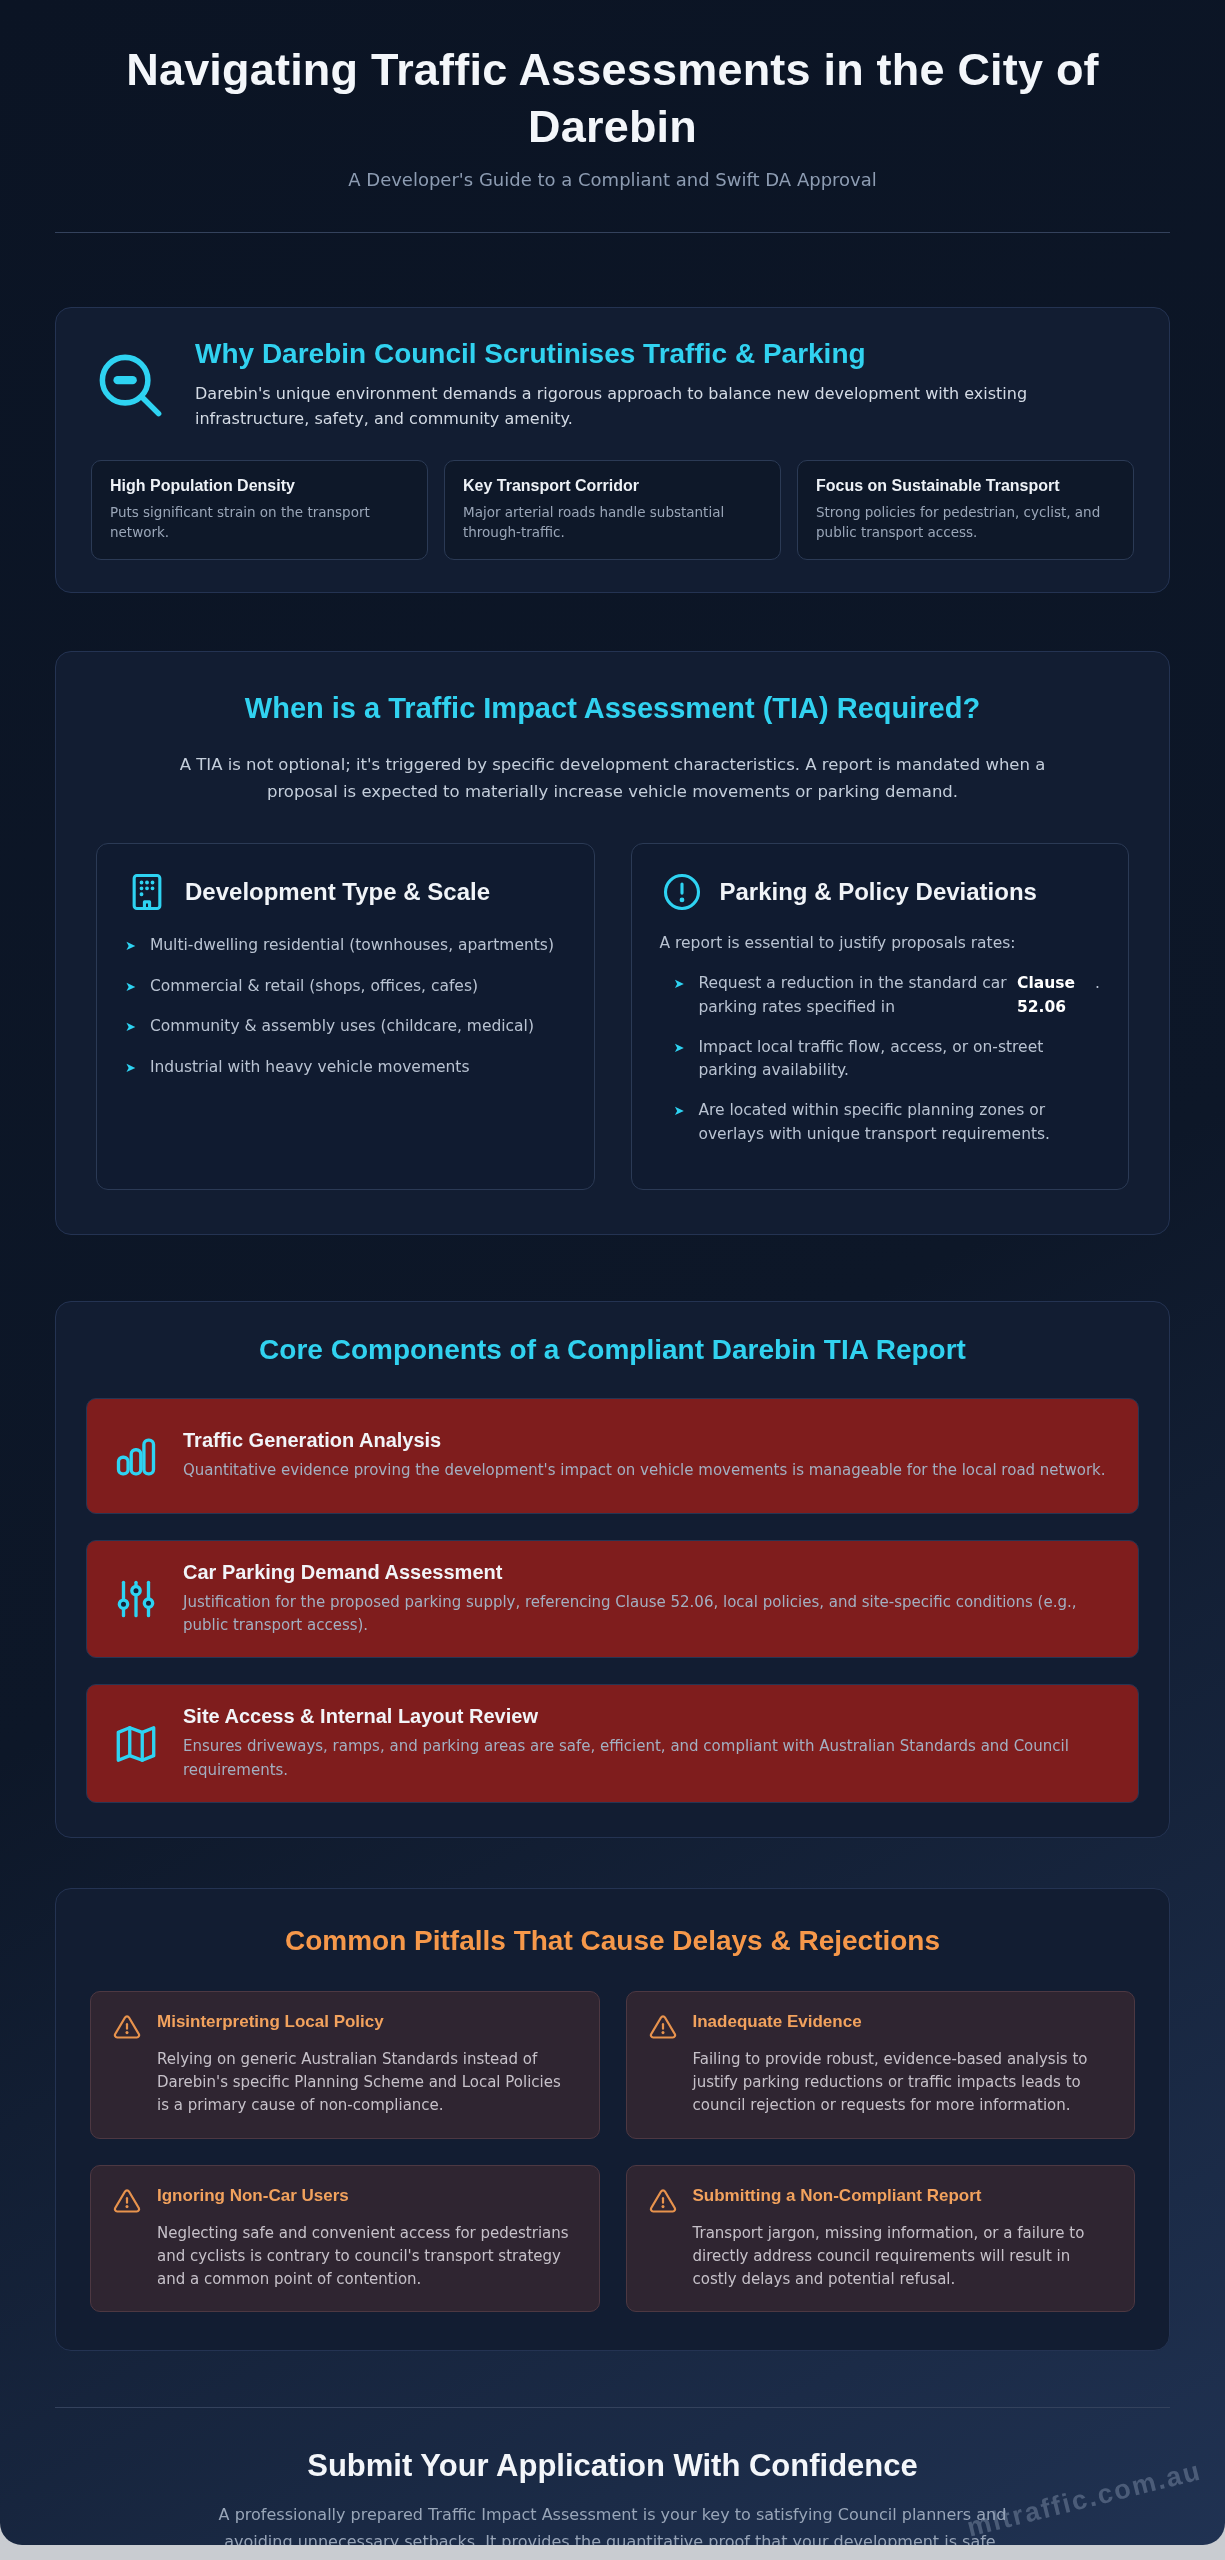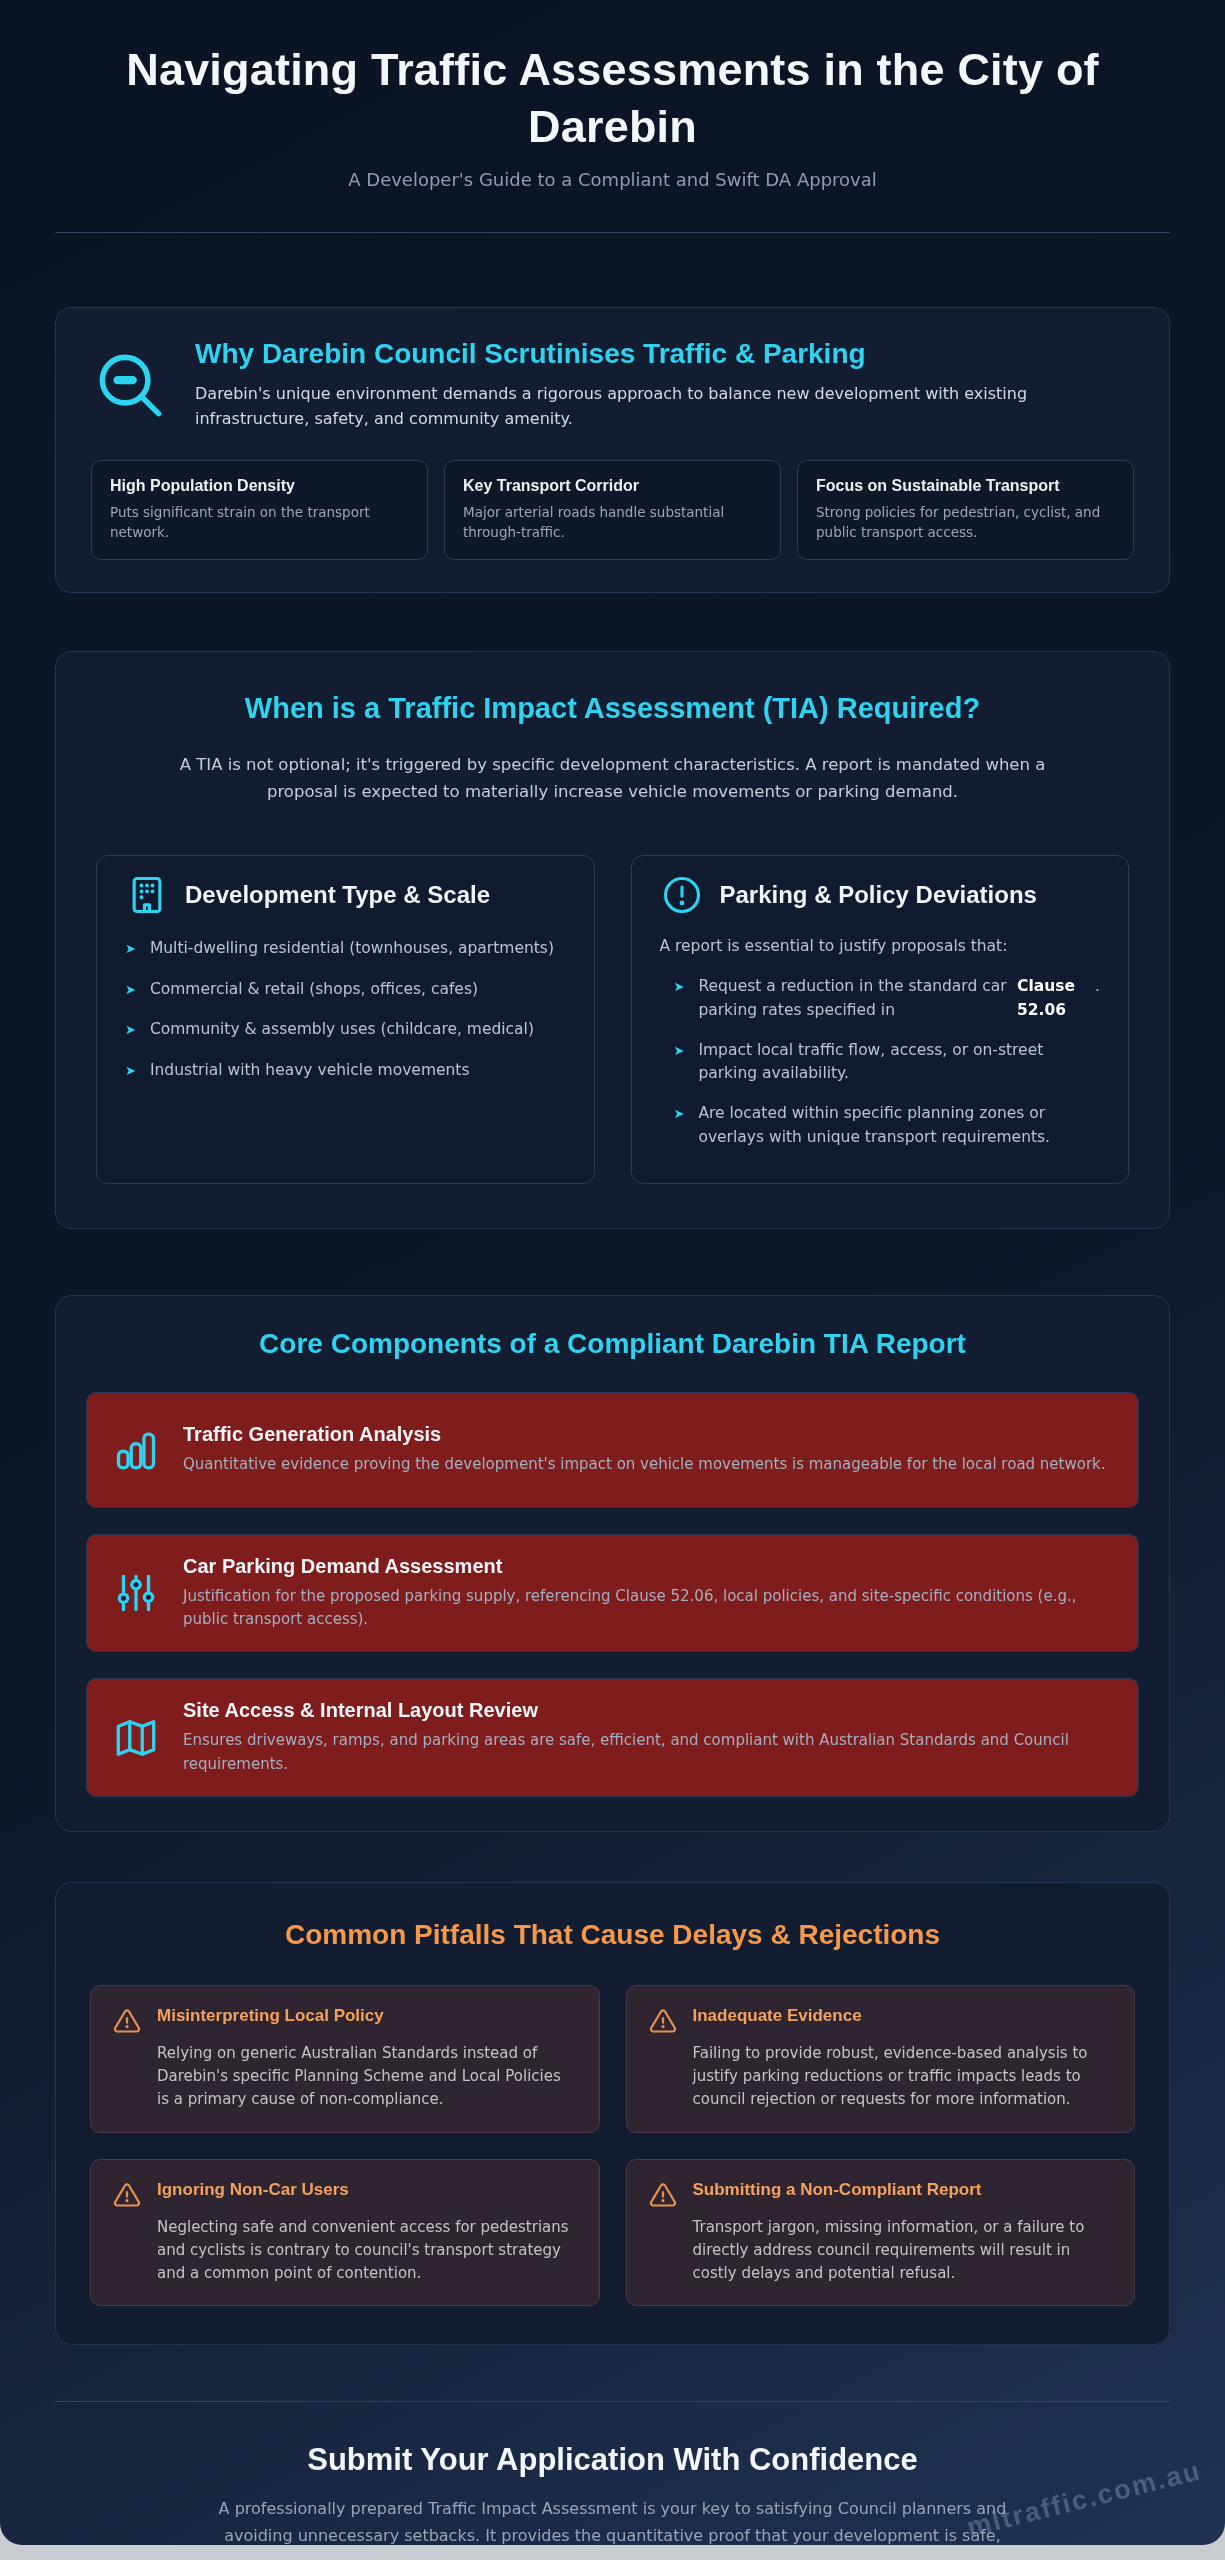--- a/index.html
+++ b/index.html
@@ -41,21 +41,21 @@
     min-height:100px;
   }
   .mini-card h3{ color:#eef2f7; font-size:16px; font-weight:700; }
   .mini-card p{ margin-top:8px; color:#9aa6b8; font-size:13.5px; line-height:1.45; }
 
   
   .sec-when{ margin-top:58px; padding:40px 40px 44px; text-align:center; }
   .sec-when > h2{ font-size:29px; }
   .when-lead{ margin:26px auto 16px; color:#c4cedb; font-size:16.5px; line-height:1.65; max-width:880px; }
   .when-grid{ display:grid; grid-template-columns:1fr 1fr; gap:36px; margin-top:38px; text-align:left; }
-  .tia-card{ background:#101b30; border:1px solid #2b3a55; border-radius:12px; padding:17px 28px;margin-top:12px; }
+  .tia-card{ background:#101b30; border:1px solid #2b3a55; border-radius:12px; padding:26px 28px; }
   .tia-head{ display:flex; align-items:center; gap:16px; }
   .tia-head .ic{ color:#2ed3f2; width:44px; height:44px; flex:0 0 44px; }
   .tia-head h3{ color:#f1f4f8; font-size:24px; font-weight:700; }
   .tia-intro{ margin-top:20px; color:#b9c3d2; font-size:15.5px; }
   ul.blist{ list-style:none; margin-top:20px; }
   ul.blist li{ display:flex; gap:14px; margin-bottom:17px; color:#b9c3d2; font-size:15.5px; line-height:1.5; }
   ul.blist.indent{ padding-left:14px; }
   .arr{ color:#2ed3f2; font-size:13px; line-height:1.8; flex:0 0 auto; }
   .clause-row{ flex:1; display:flex; gap:10px; justify-content:space-between; }
   .clause-row .strong{ font-weight:700; color:#ffffff; max-width:86px; text-align:left; }
@@ -180,21 +180,21 @@
         <div class="tia-head">
           <span class="ic">
             <svg width="44" height="44" viewBox="0 0 24 24" fill="none" stroke="currentColor" stroke-width="1.7" stroke-linecap="round" stroke-linejoin="round">
               <circle cx="12" cy="12" r="9"></circle>
               <line x1="12" y1="7.6" x2="12" y2="12.6"></line>
               <line x1="12" y1="16.3" x2="12" y2="16.31" stroke-width="2.6"></line>
             </svg>
           </span>
           <h3>Parking &amp; Policy Deviations</h3>
         </div>
-        <p class="tia-intro">A report is essential to justify proposals that:</p>
+        <p class="tia-intro">A report is essential to justify proposals rates:</p>
         <ul class="blist indent">
           <li>
             <span class="arr">➤</span>
             <span class="clause-row">
               <span>Request a reduction in the standard car parking rates specified in</span>
               <span class="strong">Clause 52.06</span>
               <span>.</span>
             </span>
           </li>
           <li>

